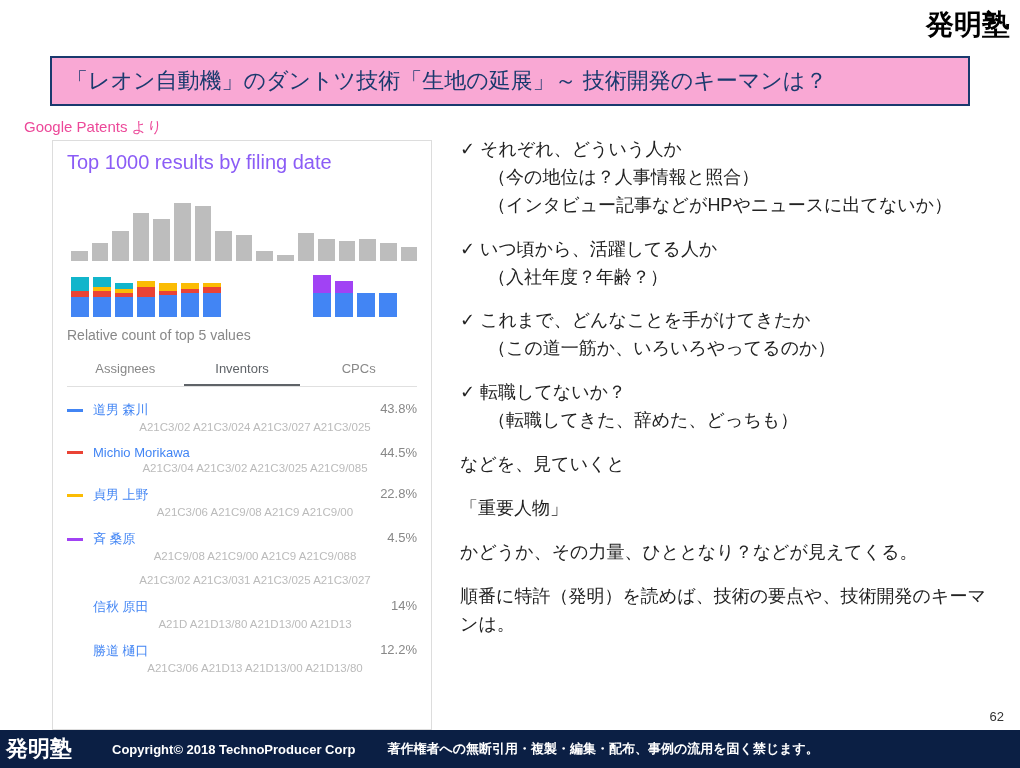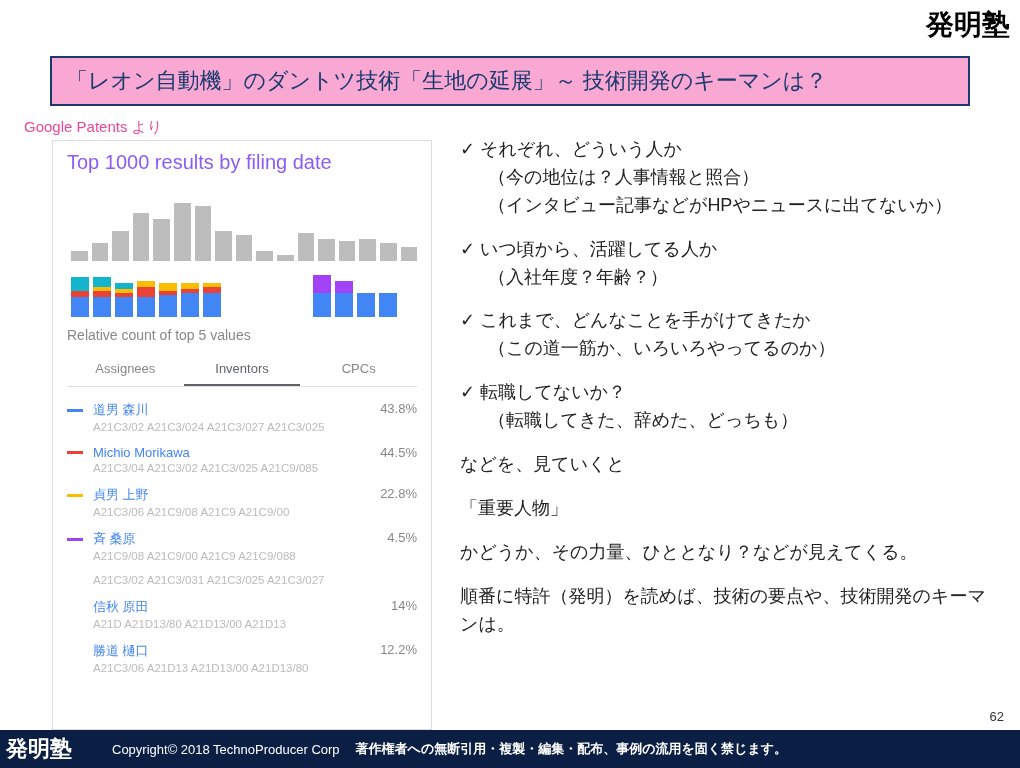--- a/index.html
+++ b/index.html
@@ -90,21 +90,21 @@
     font-size:13px;
     color:#888;
     padding:8px 0;
     cursor:pointer;
   }
   .tab.active {
     color:#5f6368;
     font-weight:500;
     border-bottom:2px solid #5f6368;
   }
-  .inv-list { font-size:12.5px; }
+  .inv-list { font-size:12.5px;text-align:center; }
   .inv-row { margin-bottom:12px; position:relative; }
   .inv-top { display:flex; align-items:center; }
   .swatch { width:16px; height:3px; margin-right:10px; }
   .inv-name { color:#4285f4; font-size:13px; }
   .inv-pct { position:absolute; right:0; top:0; color:#888; font-size:13px; }
   .inv-codes { color:#bbb; font-size:11.5px; margin-left:26px; margin-top:2px; }
 
   .bullets {
     position:absolute;
     top: 136px;
@@ -127,21 +127,21 @@
     display:flex;
     align-items:center;
     font-size:13px;
   }
   .footer-brand {
     font-size:22px;
     font-weight:bold;
     padding-left:6px;
     padding-right:40px;
   }
-  .footer-copy { font-weight:normal; margin-right:16px; }
+  .footer-copy { font-weight:bold; margin-right:32px; }
   .footer-note { font-weight:bold; }
   .page-num {
     position:absolute;
     right:16px;
     bottom:44px;
     font-size:13px;
     color:#333;
   }
 </style>
 </head>

